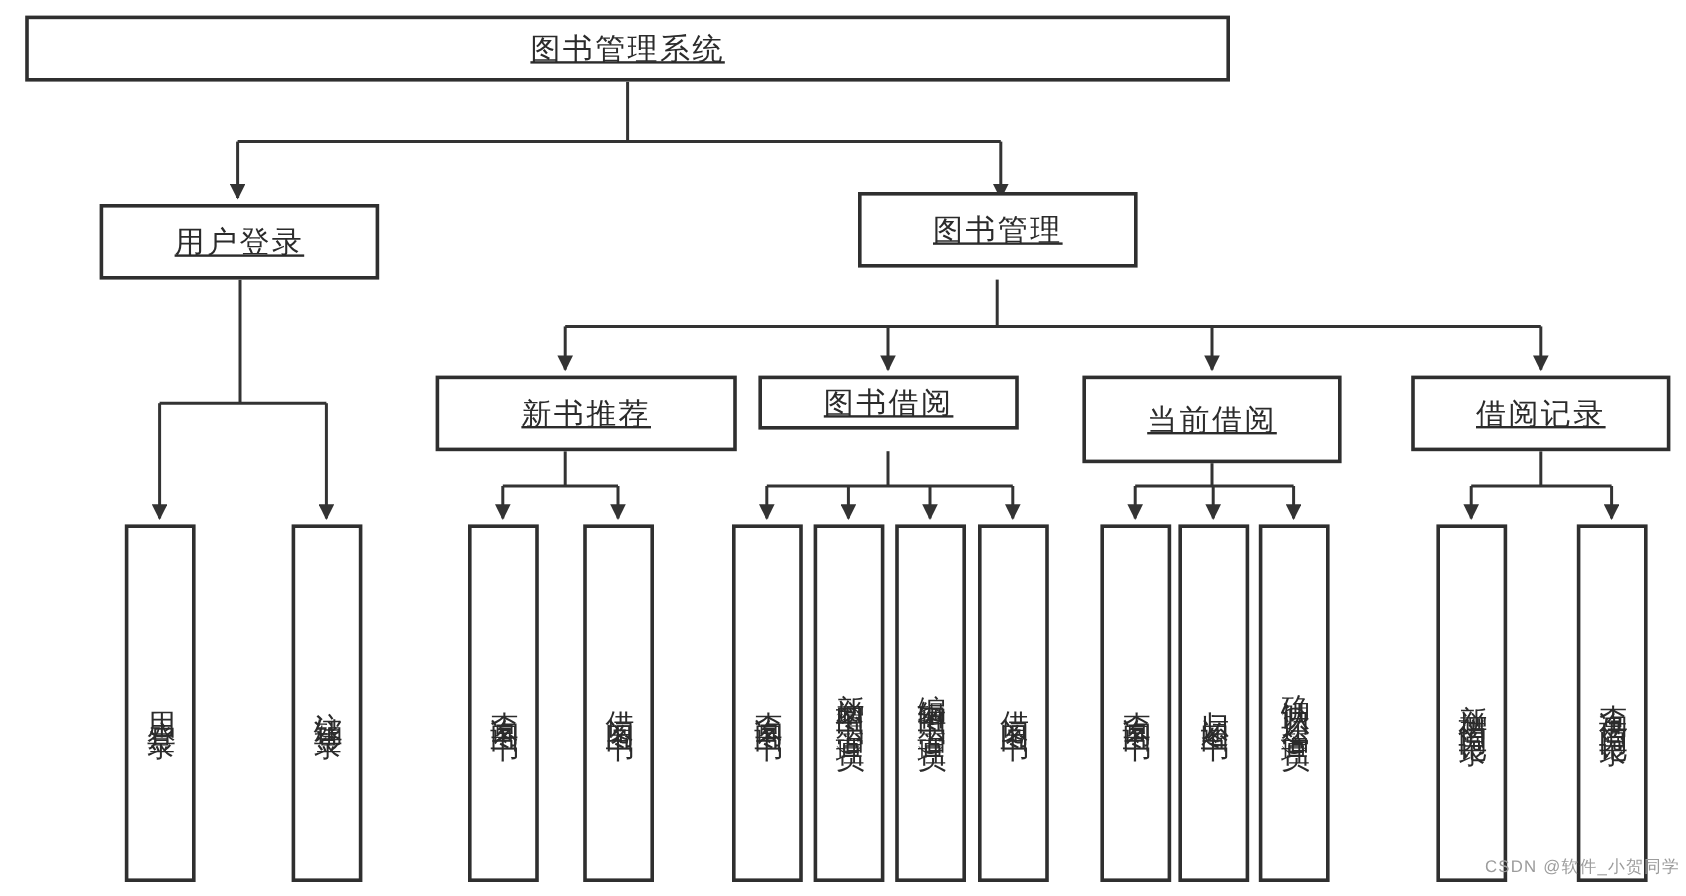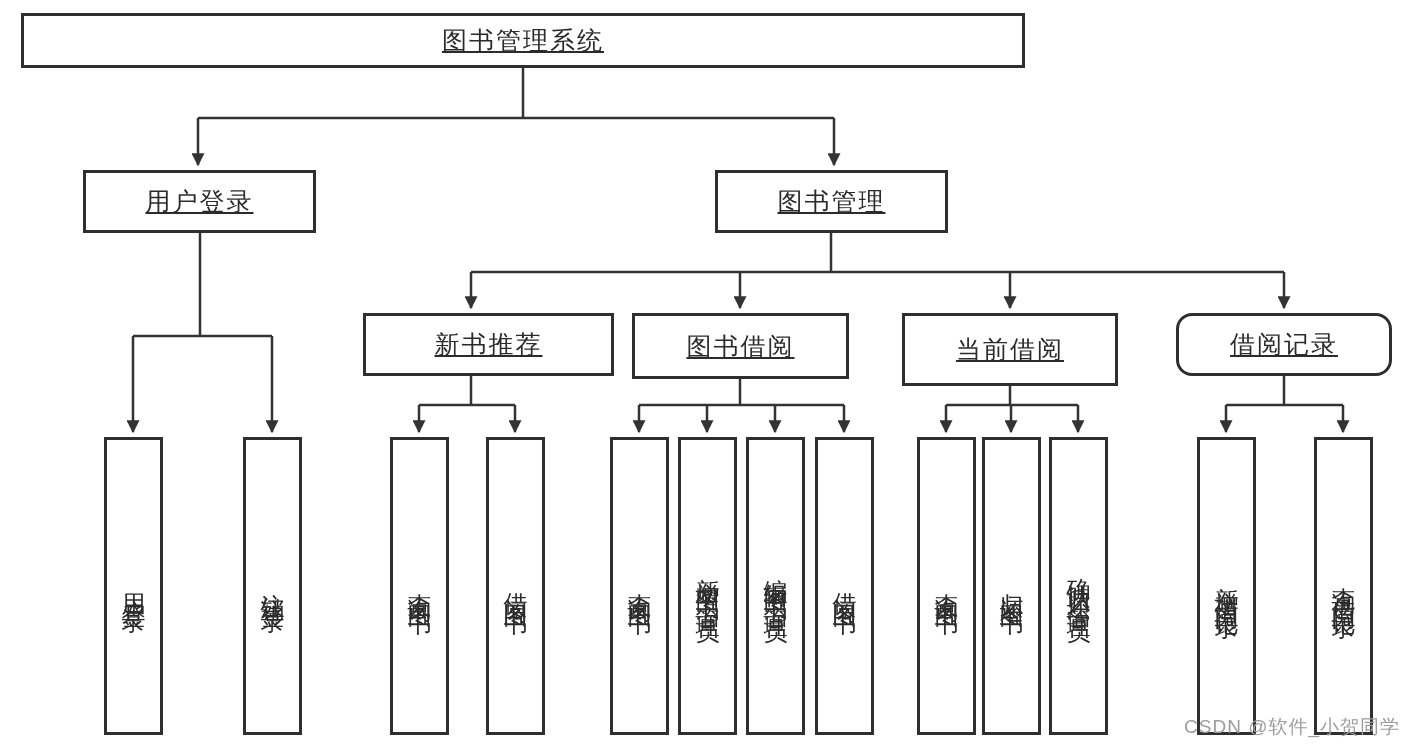--- a/index.html
+++ b/index.html
@@ -64,21 +64,21 @@
     line-height:1;
     color:var(--text);
     z-index:2;
   }
   .watermark{
     position:absolute;
     left:1160px;
     top:714px;
     width:240px;
     text-align:right;
-    font-size:19px;
+    font-size:14px;
     color:var(--wm);
     letter-spacing:1px;
     z-index:3;
     white-space:nowrap;
   }
 </style>
 </head>
 <body>
 
 <div class="canvas">
@@ -141,26 +141,26 @@
       <line x1="1284" y1="376" x2="1284" y2="405"></line>
       <line x1="1226" y1="405" x2="1343" y2="405"></line>
       <line x1="1226" y1="405" x2="1226" y2="432" marker-end="url(#arr)"></line>
       <line x1="1343" y1="405" x2="1343" y2="432" marker-end="url(#arr)"></line>
     </g>
   </svg>
 
   <div class="hbox" style="left:21px;top:13px;width:1004px;height:55px;">图书管理系统</div>
 
   <div class="hbox" style="left:83px;top:170px;width:233px;height:63px;">用户登录</div>
-  <div class="hbox" style="left:715px;top:170px;width:233px;height:63px;">图书管理</div>
+  <div class="hbox" style="left:715px;top:160px;width:233px;height:63px;">图书管理</div>
 
   <div class="hbox" style="left:363px;top:313px;width:251px;height:63px;">新书推荐</div>
-  <div class="hbox" style="left:632px;top:313px;width:217px;height:66px;">图书借阅</div>
+  <div class="hbox" style="left:632px;top:313px;width:217px;height:45px;">图书借阅</div>
   <div class="hbox" style="left:902px;top:313px;width:216px;height:73px;">当前借阅</div>
-  <div class="hbox" style="left:1176px;top:313px;width:216px;height:63px;border-radius:16px;">借阅记录</div>
+  <div class="hbox" style="left:1176px;top:313px;width:216px;height:63px;">借阅记录</div>
 
   <div class="vbox" style="left:104px;">用户登录</div>
   <div class="vbox" style="left:243px;">注销登录</div>
 
   <div class="vbox" style="left:390px;">查询图书</div>
   <div class="vbox" style="left:486px;">借阅图书</div>
 
   <div class="vbox" style="left:610px;">查询图书</div>
   <div class="vbox" style="left:678px;">新增图书（管理员）</div>
   <div class="vbox" style="left:746px;">编辑图书（管理员）</div>

